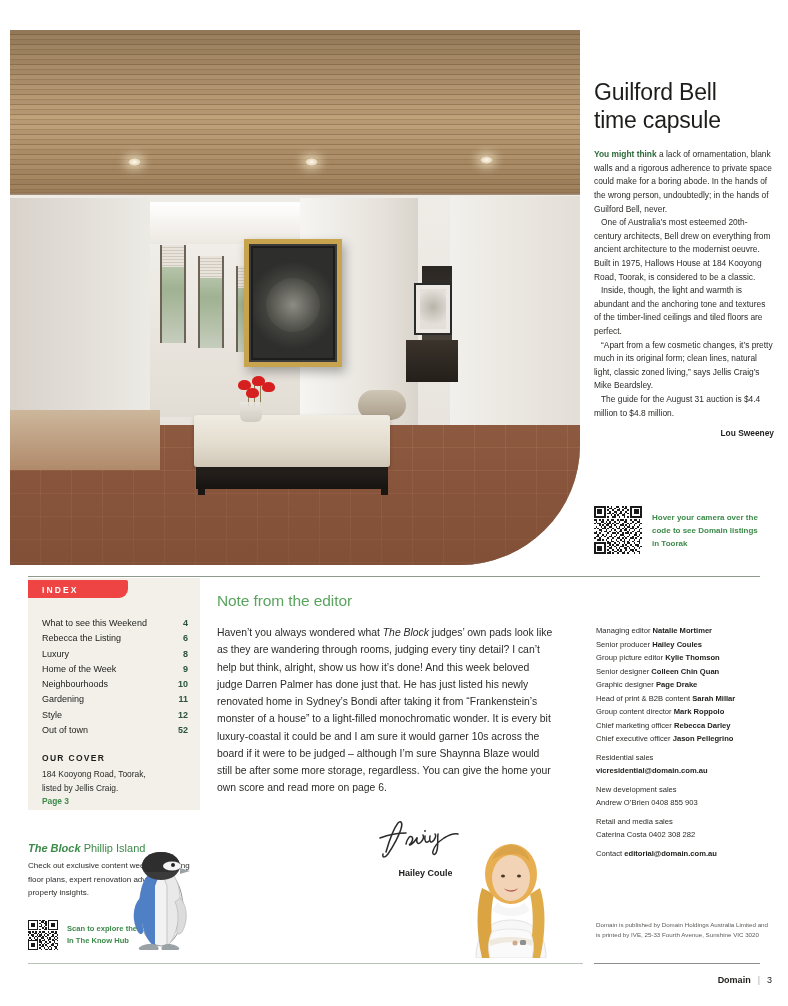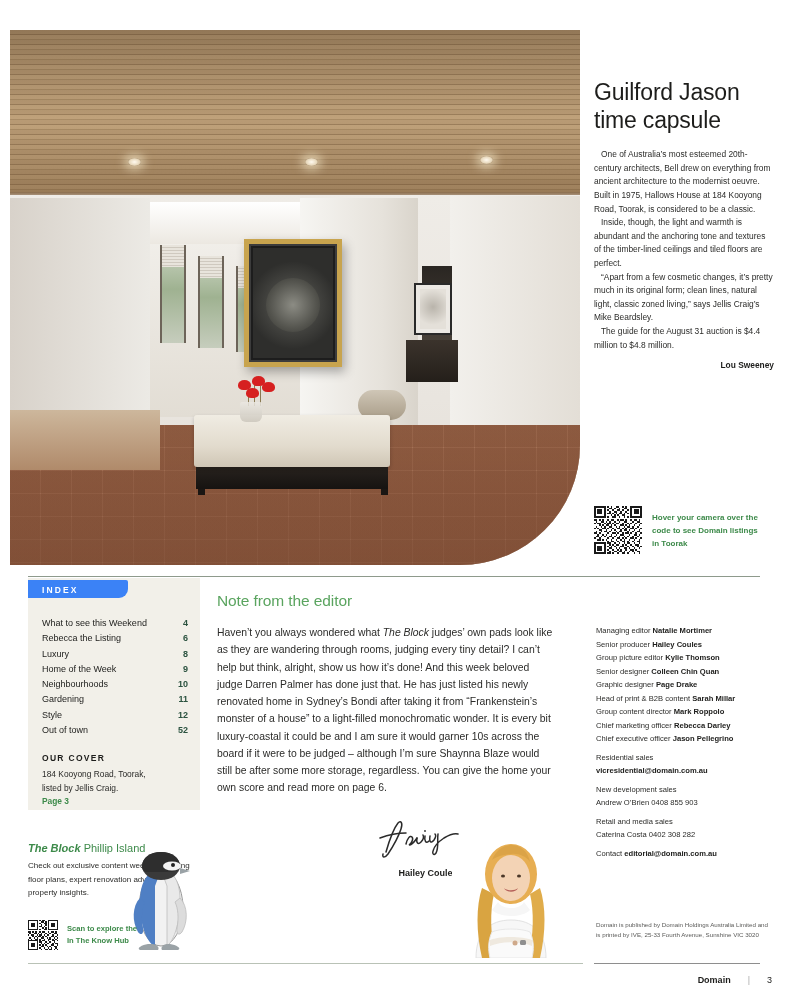--- a/index.html
+++ b/index.html
@@ -164,21 +164,21 @@
   .rule-bottom { position: absolute; left: 594px; top: 963px; width: 166px; height: 1px; background: #8e8e8e; }
   .rule-lower-left { position: absolute; left: 28px; top: 963px; width: 555px; height: 1px; background: #b9c2b6; }
 
   
   .index-panel {
     position: absolute; left: 28px; top: 578px; width: 172px; height: 232px;
     background: #f2f0e9;
   }
   .index-tab {
     position: absolute; left: 28px; top: 580px; width: 100px; height: 18px;
-    background: #3b82f6; border-bottom-right-radius: 9px; border-top-right-radius: 2px;
+    background: #ef4444; border-bottom-right-radius: 9px; border-top-right-radius: 2px;
   }
   .index-tab span {
     display: block; color: #ffffff; font-size: 8.5px; font-weight: bold;
     letter-spacing: 2.1px; padding: 4.5px 0 0 14px;
   }
   .index-list { position: absolute; left: 42px; top: 619px; width: 146px; }
   .index-row { display: flex; justify-content: space-between; font-size: 9px; color: #1d1d1b; line-height: 1; margin-bottom: 6.3px; }
   .index-row .num { color: #2c5340; font-weight: bold; }
   .our-cover { position: absolute; left: 42px; top: 753px; width: 150px; }
   .our-cover .hd { font-size: 8.5px; font-weight: bold; letter-spacing: 1.3px; color: #1d1d1b; margin-bottom: 5px; }
@@ -204,21 +204,21 @@
   .sig-wrap { position: absolute; left: 368px; top: 818px; width: 120px; text-align: center; }
   .sig-name { font-size: 9px; font-weight: bold; color: #1d1d1b; margin-top: 4px; }
   .portrait { position: absolute; left: 452px; top: 836px; width: 118px; height: 122px; overflow: hidden; }
 
   
   .masthead { position: absolute; left: 596px; top: 624px; width: 175px; }
   .masthead .ln { font-size: 7.6px; line-height: 1.78; color: #2b2b29; }
   .masthead .ln b { font-weight: bold; color: #1d1d1b; }
   .masthead .grp { margin-top: 5px; }
   .colophon { position: absolute; left: 596px; top: 920px; width: 176px; font-size: 6.2px; line-height: 1.62; color: #5a5a58; }
-  .footer { position: absolute; left: 596px; top: 975px; width: 176px; display: flex; justify-content: flex-end; align-items: center; gap: 17px; }
+  .footer { position: absolute; left: 596px; top: 975px; width: 176px; display: flex; justify-content: flex-end; align-items: center; gap: 7px; }
   .footer .brand { font-size: 9px; font-weight: bold; color: #1d1d1b; }
   .footer .sep { color: #aaa; font-size: 9px; }
   .footer .pnum { font-size: 9px; color: #1d1d1b; }
 </style>
 </head>
 <body>
 
 <div class="page">
 
   <div class="hero">
@@ -270,24 +270,25 @@
     <div class="stem" style="left:250px; top:356px; height:20px;"></div>
     <div class="flower" style="left:228px; top:350px;"></div>
     <div class="flower" style="left:242px; top:346px;"></div>
     <div class="flower" style="left:252px; top:352px;"></div>
     <div class="flower" style="left:236px; top:358px;"></div>
     <div class="vase"></div>
   </div>
 
   <div class="article">
     <h1>
-      <span>Guilford Jason</span><br>
+      <span>Guilford Bell</span><br>
       <span>time capsule</span>
     </h1>
     <div class="body">
+      <p><span class="lead">You might think</span><span> a lack of ornamentation, blank walls and a rigorous adherence to private space could make for a boring abode. In the hands of the wrong person, undoubtedly; in the hands of Guilford Bell, never.</span></p>
       <p class="indent">One of Australia’s most esteemed 20th-century architects, Bell drew on everything from ancient architecture to the modernist oeuvre. Built in 1975, Hallows House at 184 Kooyong Road, Toorak, is considered to be a classic.</p>
       <p class="indent">Inside, though, the light and warmth is abundant and the anchoring tone and textures of the timber-lined ceilings and tiled floors are perfect.</p>
       <p class="indent">“Apart from a few cosmetic changes, it’s pretty much in its original form; clean lines, natural light, classic zoned living,” says Jellis Craig’s Mike Beardsley.</p>
       <p class="indent">The guide for the August 31 auction is $4.4 million to $4.8 million.</p>
     </div>
     <div class="byline">Lou Sweeney</div>
   </div>
 
   <div class="qr-block">
     <svg class="qr" viewBox="0 0 29 29" shape-rendering="crispEdges">

